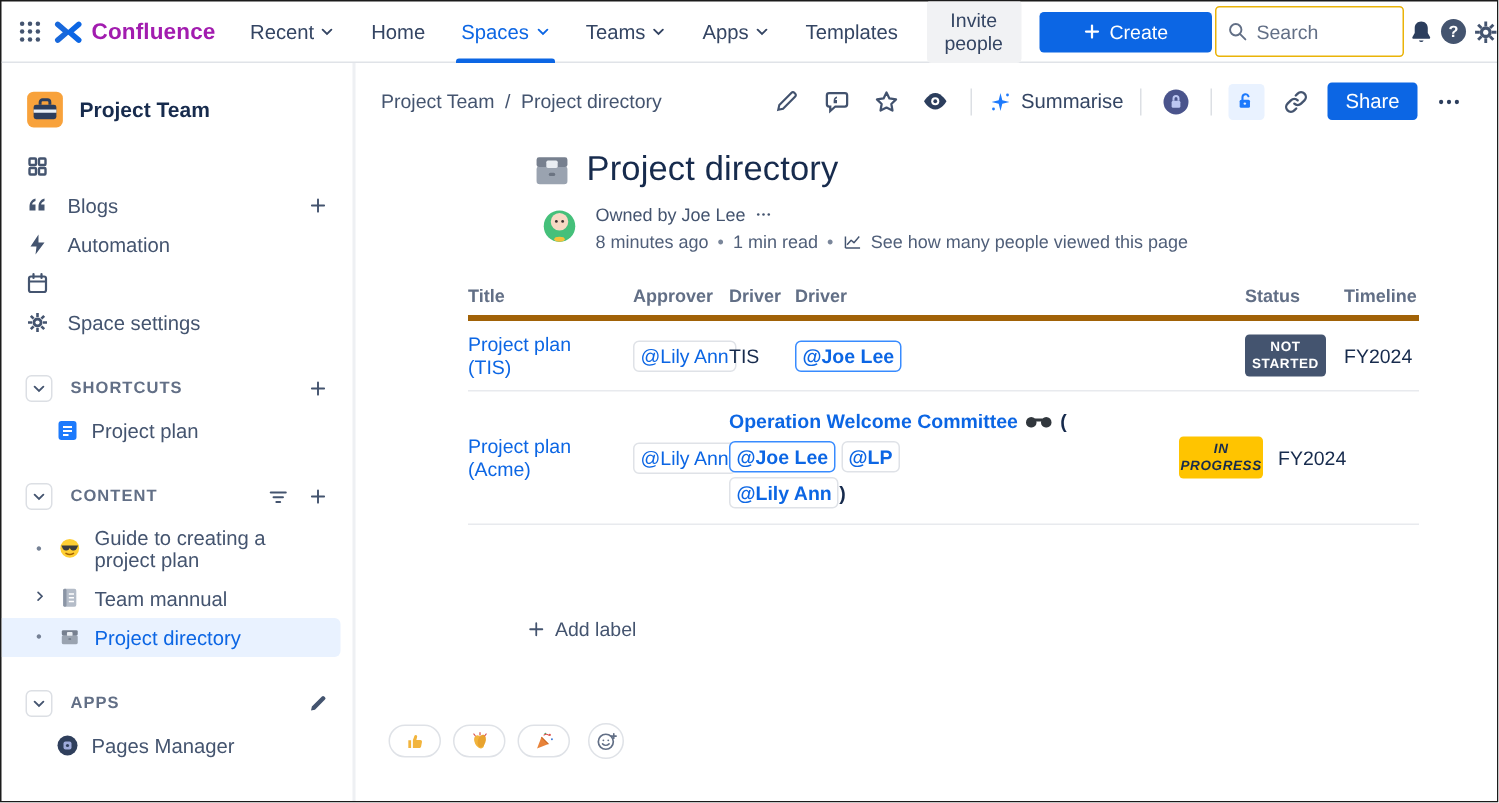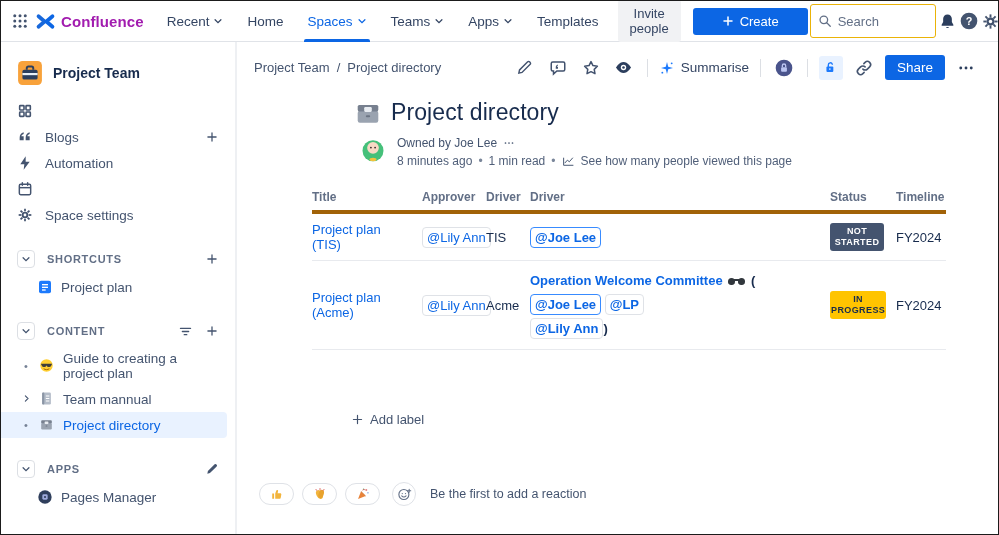--- a/index.html
+++ b/index.html
@@ -543,32 +543,29 @@
             </div>
         </div>
 
         <div class="trow">
           <div class="c c1">
               <span class="link">Project plan (Acme)</span>
             </div>
           <div class="c c2">
               <span class="mention">@Lily Ann</span>
             </div>
-          <div class="c c3">
-              <span>Acme</span>
-            </div>
           <div class="c c4 driver-cell" style="display:block; align-self:center;">
             <span class="link">Operation Welcome Committee</span>
             <span class="sunglasses"><span></span></span>
             <span>(</span><span class="mention hl">@Joe Lee</span>
             <span class="mention">@LP</span><br>
             <span class="mention">@Lily Ann</span><span>)</span>
           </div>
           <div class="c c5">
-              <span class="badge" style="background-color: rgb(255, 196, 0); color: rgb(23, 43, 77);">IN PROGRESS</span>
+              <span class="badge" style="background-color: rgb(255, 196, 0); color: rgb(23, 43, 77); font-style: italic;">IN PROGRESS</span>
             </div>
           <div class="c c6">
               <span>FY2024</span>
             </div>
         </div>
       </div>
 
       <div class="addlabel">
         <svg width="13" height="13" viewBox="0 0 24 24">
             <path d="M12 4.5v15M4.5 12h15" stroke="#44546f" stroke-width="2.2" stroke-linecap="round"></path>
@@ -605,18 +602,17 @@
         </span>
         <span class="react-add">
           <svg width="15" height="15" viewBox="0 0 24 24">
               <circle cx="11" cy="12" r="8" fill="none" stroke="#626f86" stroke-width="1.8"></circle>
               <circle cx="8.4" cy="10.5" r="1" fill="#626f86"></circle>
               <circle cx="13.6" cy="10.5" r="1" fill="#626f86"></circle>
               <path d="M7.5 14.3c2 2 5 2 7 0" fill="none" stroke="#626f86" stroke-width="1.7" stroke-linecap="round"></path>
               <path d="M19.5 3.5v5M17 6h5" stroke="#626f86" stroke-width="1.7" stroke-linecap="round"></path>
             </svg>
         </span>
-        <span class="react-hint">Be the first to add a reaction</span>
       </div>
 
     </main>
   </div>
 </div>
 
 </body></html>

